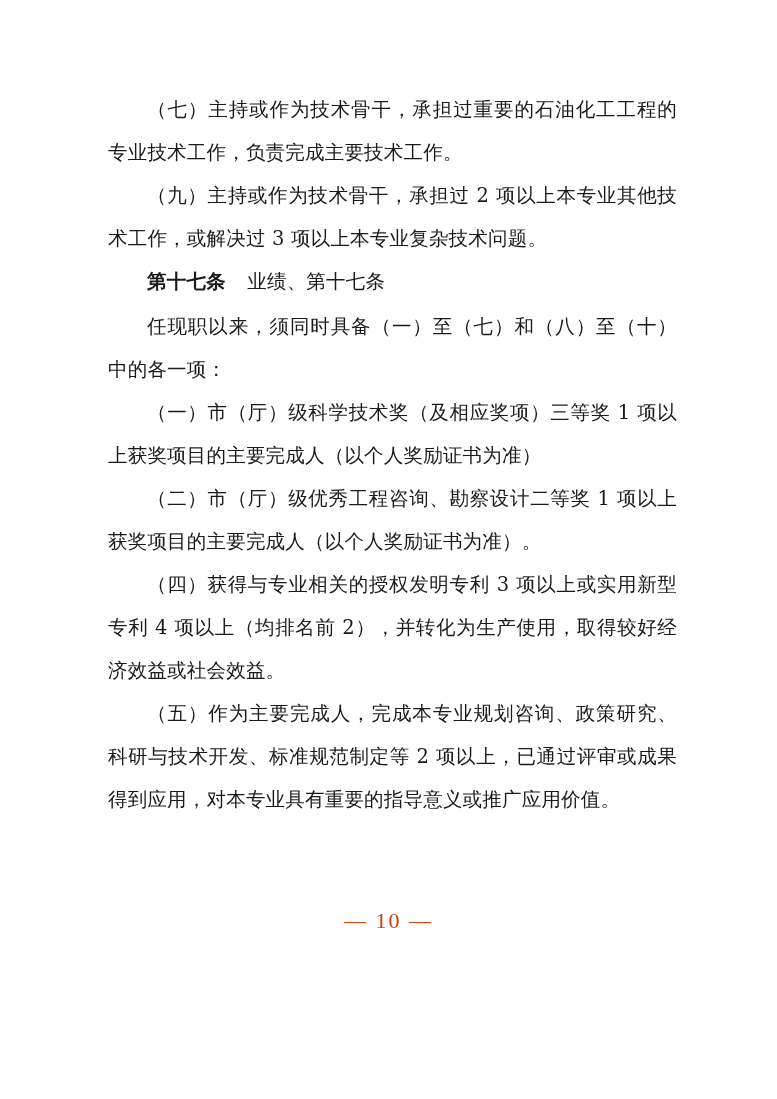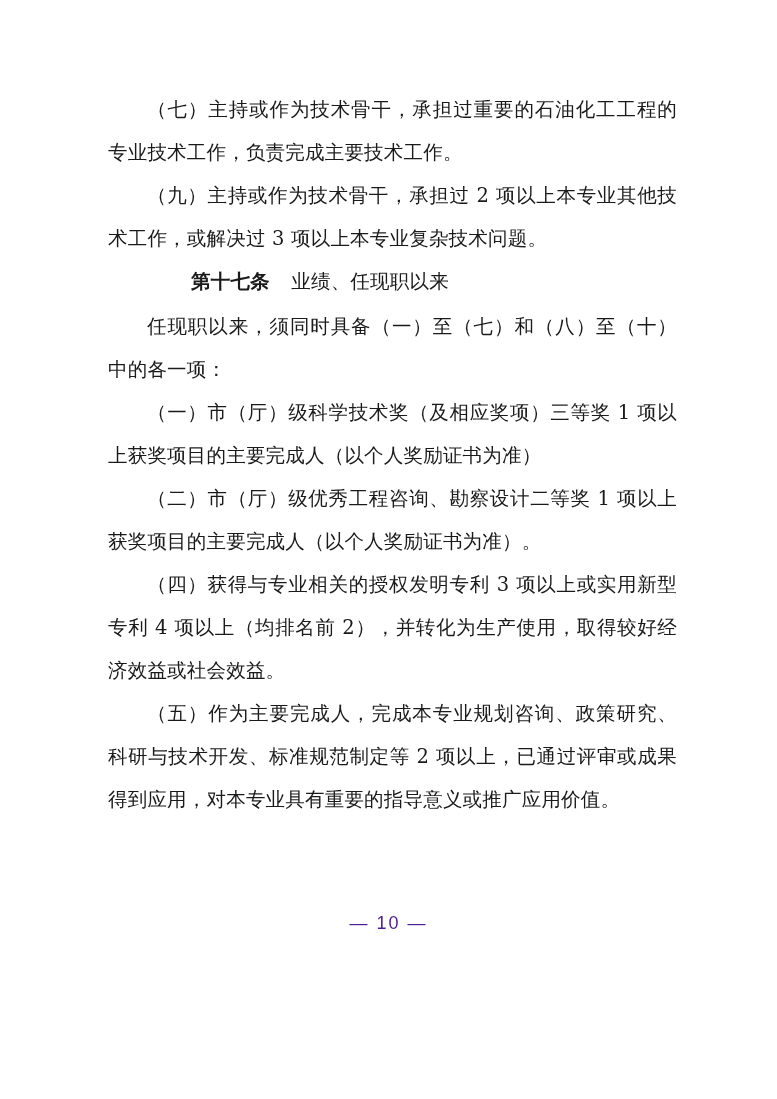--- a/index.html
+++ b/index.html
@@ -34,49 +34,48 @@
     text-indent: 2em;
     white-space: normal;
   }
   p.heading-para {
     margin: 0;
     text-indent: 2em;
   }
   .heading-label {
     font-weight: bold;
     font-family: Liberation Mono, monospace;
-    margin-left: 44px;
   }
   .heading-gap {
     display: inline-block;
     width: 1.1em;
   }
   .footer {
     position: absolute;
     left: 0;
     right: 0;
     bottom: 42px;
     text-align: center;
-    font-size: 18px;
-    font-family: Liberation Sans, sans-serif;
-    color: #4c1d95;
+    font-size: 22px;
+    font-family: Liberation Serif, serif;
+    color: #c2410c;
     letter-spacing: 2px;
   }
 </style>
 </head>
 <body>
 
 <div class="page">
   <div class="doc-body">
 
     <p class="para">（七）主持或作为技术骨干，承担过重要的石油化工工程的专业技术工作，负责完成主要技术工作。</p>
     <p class="para">（九）主持或作为技术骨干，承担过 2 项以上本专业其他技术工作，或解决过 3 项以上本专业复杂技术问题。</p>
 
     <p class="heading-para">
-      <span class="heading-label">第十七条</span><span class="heading-gap"></span><span>业绩、任现职以来</span>
+      <span class="heading-label">第十七条</span><span class="heading-gap"></span><span>业绩、第十七条</span>
     </p>
 
     <p class="para">任现职以来，须同时具备（一）至（七）和（八）至（十）中的各一项：</p>
 
     <p class="para">（一）市（厅）级科学技术奖（及相应奖项）三等奖 1 项以上获奖项目的主要完成人（以个人奖励证书为准）</p>
     <p class="para">（二）市（厅）级优秀工程咨询、勘察设计二等奖 1 项以上获奖项目的主要完成人（以个人奖励证书为准）。</p>
     <p class="para">（四）获得与专业相关的授权发明专利 3 项以上或实用新型专利 4 项以上（均排名前 2），并转化为生产使用，取得较好经济效益或社会效益。</p>
     <p class="para">（五）作为主要完成人，完成本专业规划咨询、政策研究、科研与技术开发、标准规范制定等 2 项以上，已通过评审或成果得到应用，对本专业具有重要的指导意义或推广应用价值。</p>
 
   </div>

